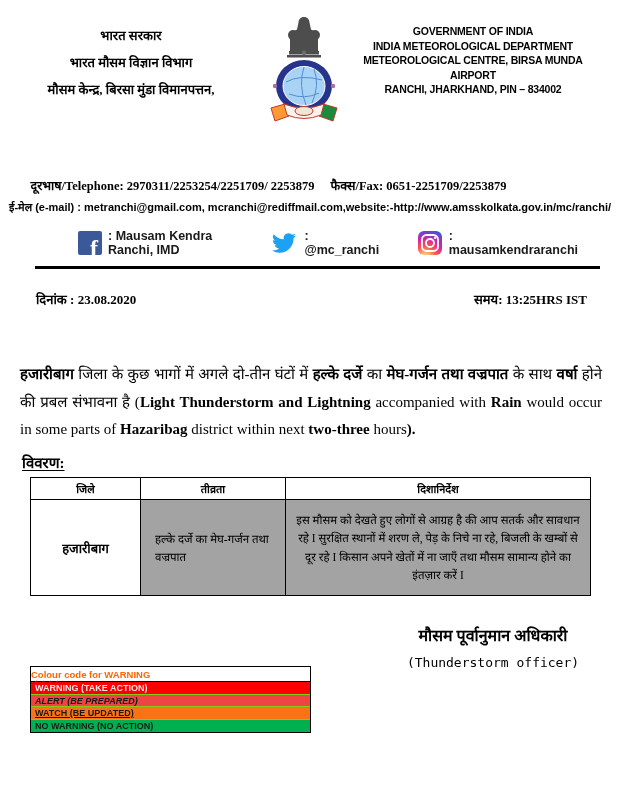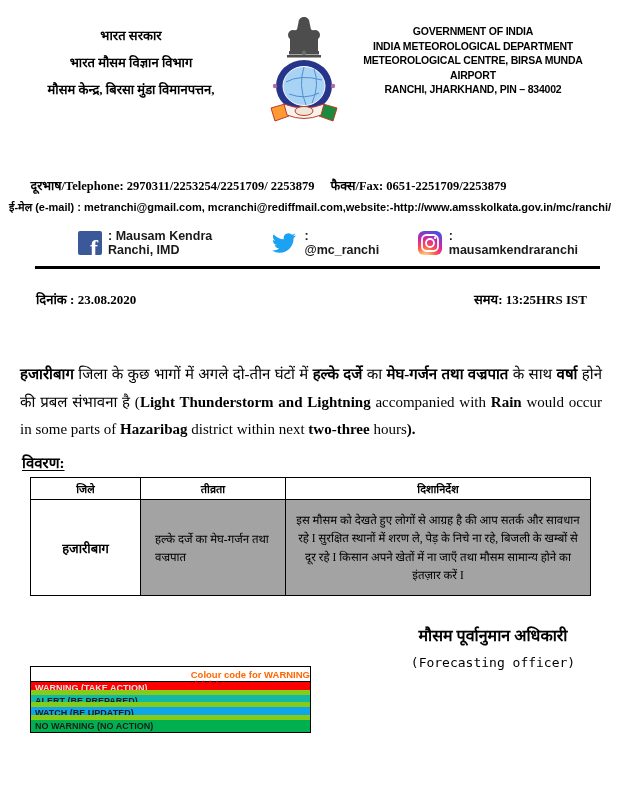--- a/index.html
+++ b/index.html
@@ -88,27 +88,27 @@
     position:absolute; left:388px; top:624px; width:210px; text-align:center;
   }
   .sig-hindi { font-weight:bold; font-size:16px; }
   .sig-eng { font-family:"DejaVu Sans Mono", monospace; font-size:13px; margin-top:9px; }
   
   .cc-table {
     position:absolute; left:30px; top:666px; width:281px;
     border:1.5px solid #000; font-family:"Liberation Sans", sans-serif;
   }
   .cc-title {
-    height:15px; text-align:right; font-weight:bold; font-size:9.5px;
+    height:15px; text-align:left; font-weight:bold; font-size:9.5px;
     line-height:15px; background:#fff; border-bottom:1px solid #000;
   }
   .cc-title .miss { text-decoration:underline wavy #cc0000 1px; text-underline-offset:2px; }
   .cc-row {
     height:12.5px; font-weight:bold; font-size:9px; line-height:12.5px;
-    padding-left:4px; border-bottom:5px solid #84cc16;
+    padding-left:4px; border-bottom:1px solid #84cc16;
     white-space:nowrap; overflow:hidden;
   }
   .cc-row:last-child { border-bottom:none; }
   .cc-row.squiggle { text-decoration:underline wavy #cc0000 1px; text-underline-offset:1px; }
 </style>
 </head>
 <body>
 
 <div class="page">
 
@@ -214,28 +214,28 @@
     <tr>
       <td class="cell-district">हजारीबाग</td>
       <td class="cell-intensity ylw">हल्के दर्जे का मेघ-गर्जन  तथा वज्रपात</td>
       <td class="cell-guidelines ylw">इस मौसम को देखते हुए लोगों से आग्रह है की आप सतर्क और सावधान रहे I सुरक्षित स्थानों में शरण ले, पेड़ के निचे ना रहे,  बिजली के खम्बों से दूर रहे I किसान अपने खेतों में ना जाएँ तथा मौसम सामान्य होने का इंतज़ार करें I</td>
     </tr>
   </tbody>
     </table>
 
   <div class="sig">
     <div class="sig-hindi">मौसम पूर्वानुमान अधिकारी</div>
-    <div class="sig-eng">(Forecasting officer)</div>
+    <div class="sig-eng">(Thunderstorm officer)</div>
   </div>
 
   <div class="cc-table">
     <div class="cc-title" style="color: rgb(255, 102, 0);">
       <span class="miss">Colour</span><span> code for WARNING</span>
     </div>
     <div>
         <div class="cc-row squiggle" style="background: rgb(255, 0, 0); color: rgb(232, 228, 228);">WARNING (TAKE ACTION)</div>
-        <div class="cc-row" style="background: #14b8a6; color: rgb(26, 26, 26);">ALERT (BE PREPARED)</div>
-        <div class="cc-row" style="background: #0ea5e9; color: rgb(26, 26, 26);">WATCH (BE UPDATED)</div>
+        <div class="cc-row" style="background: #ef4444; color: rgb(26, 26, 26); font-style: italic;">ALERT (BE PREPARED)</div>
+        <div class="cc-row" style="background: #f97316; color: rgb(26, 26, 26); text-decoration: underline;">WATCH (BE UPDATED)</div>
         <div class="cc-row" style="background: rgb(0, 176, 80); color: rgb(26, 26, 26);">NO WARNING (NO ACTION)</div>
       </div>
   </div>
 
 </div>
 
 </body></html>

